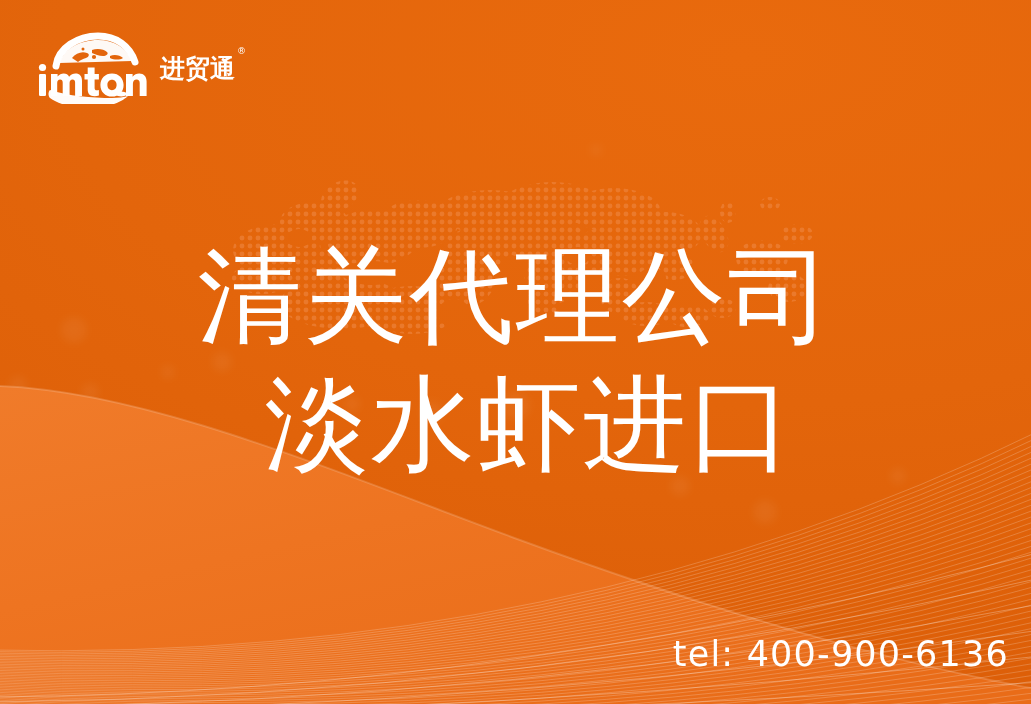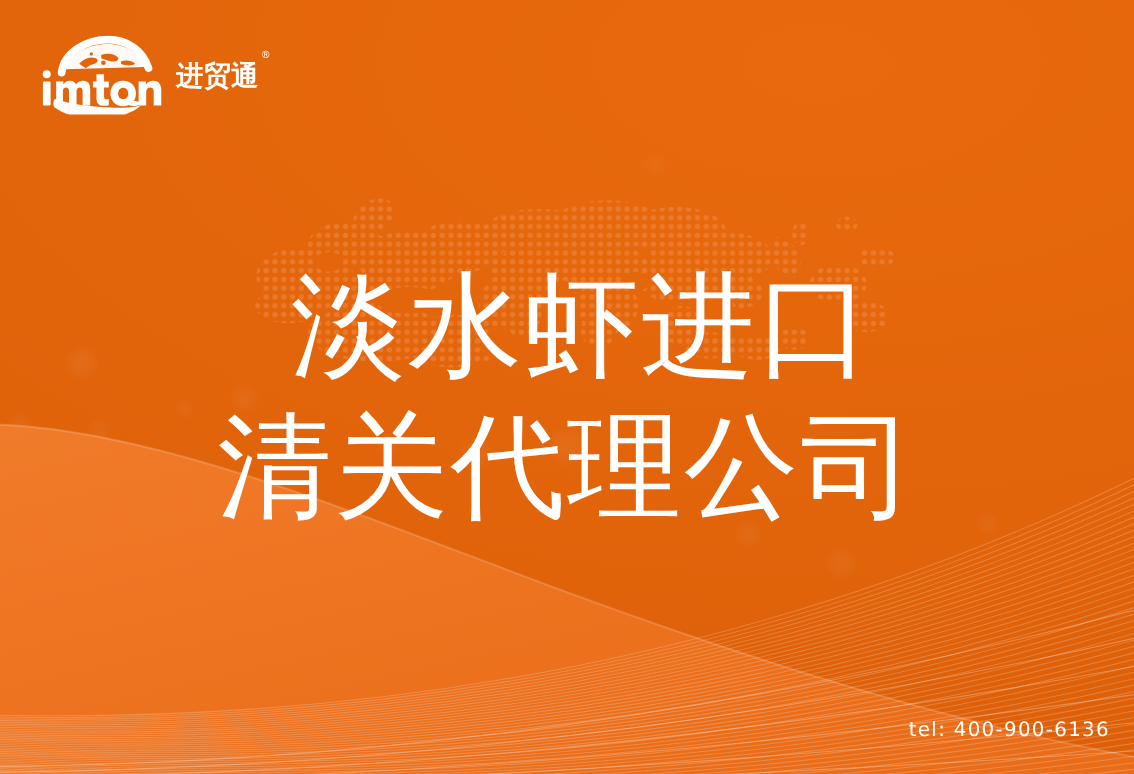--- a/index.html
+++ b/index.html
@@ -93,21 +93,21 @@
     white-space:nowrap;
   }
   #hl-1{ padding-left:28px; }
   #hl-2{ padding-left:0px; }
 
   
   #phone{
     position:absolute;
     right:22px; bottom:30px;
     color:#ffffff;
-    font-size:18px;
+    font-size:35px;
     font-weight:400;
     letter-spacing:1.2px;
     white-space:nowrap;
     font-family:"DejaVu Sans","Liberation Sans",sans-serif;
   }
 </style>
 </head>
 <body>
 
 <div id="poster">
@@ -319,19 +319,19 @@
         </g>
       </svg>
     </div>
     <div id="logo-cn">
       <span>进贸通</span>
       <span id="logo-reg">®</span>
     </div>
   </div>
 
   <div id="headline">
+    <span class="hl-line" id="hl-2">清关代理公司</span>
     <span class="hl-line" id="hl-1">淡水虾进口</span>
-    <span class="hl-line" id="hl-2">清关代理公司</span>
   </div>
 
   <div id="phone">tel: 400-900-6136</div>
 
 </div>
 
 </body></html>

